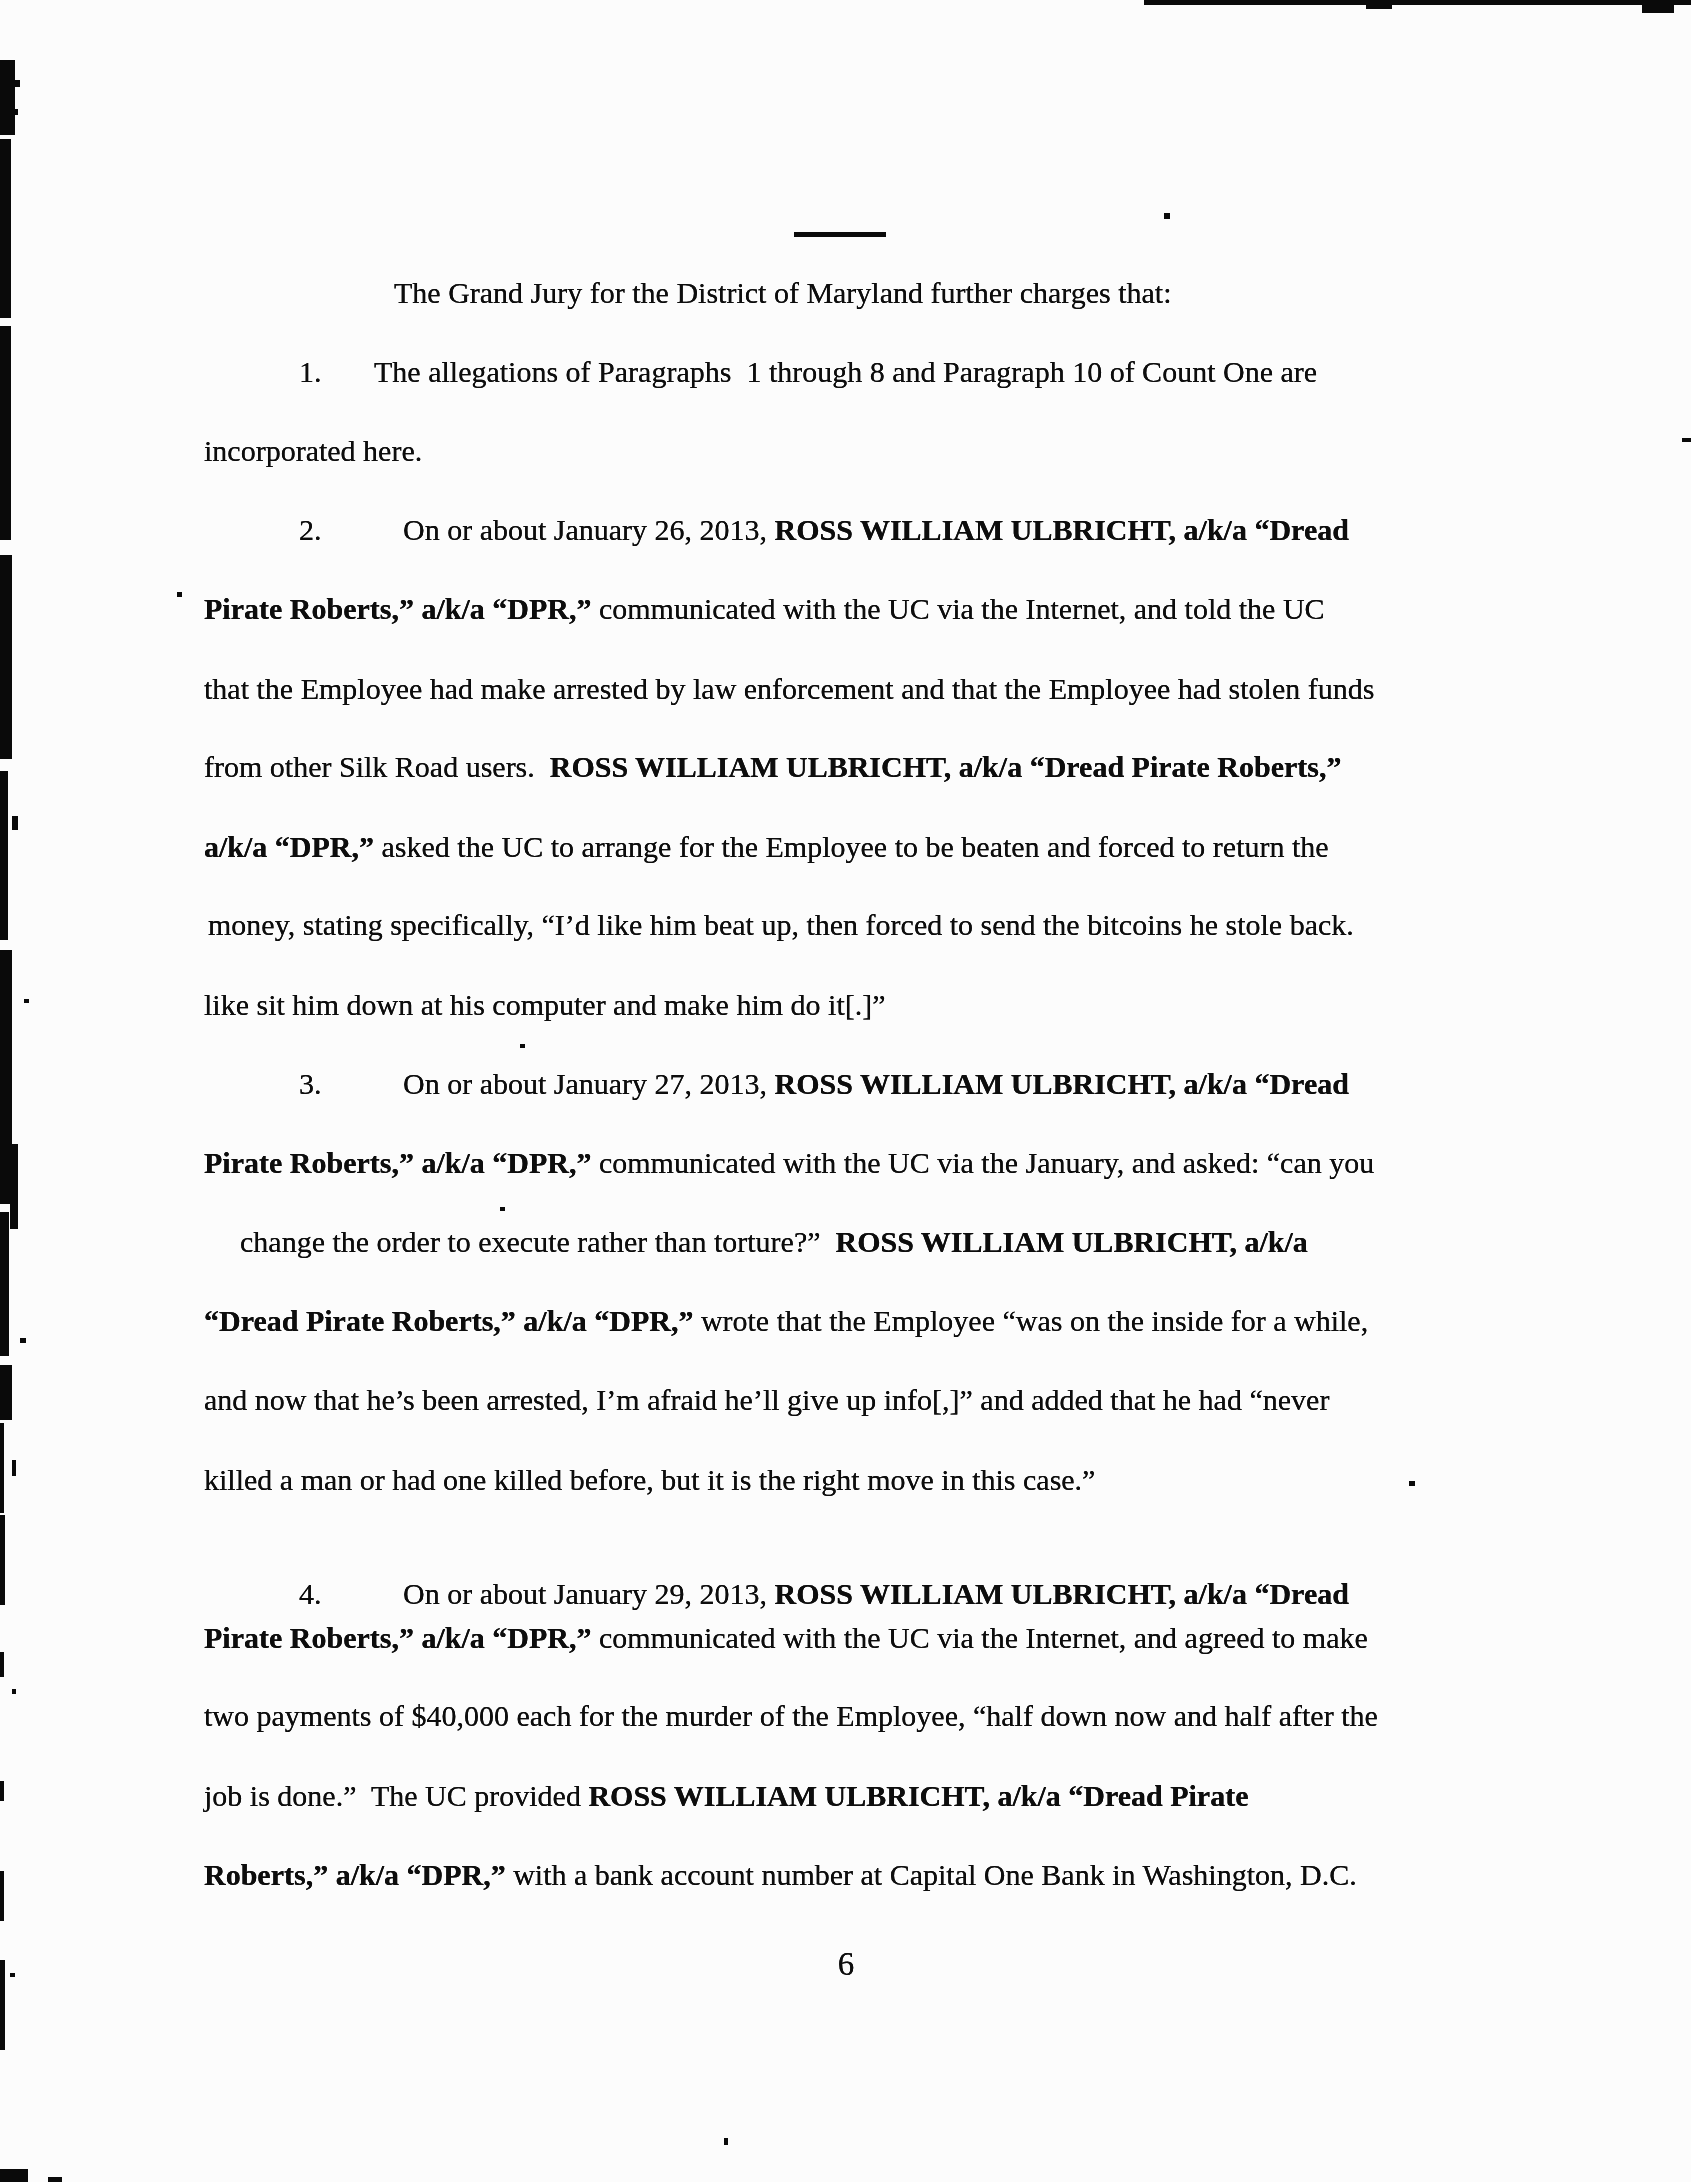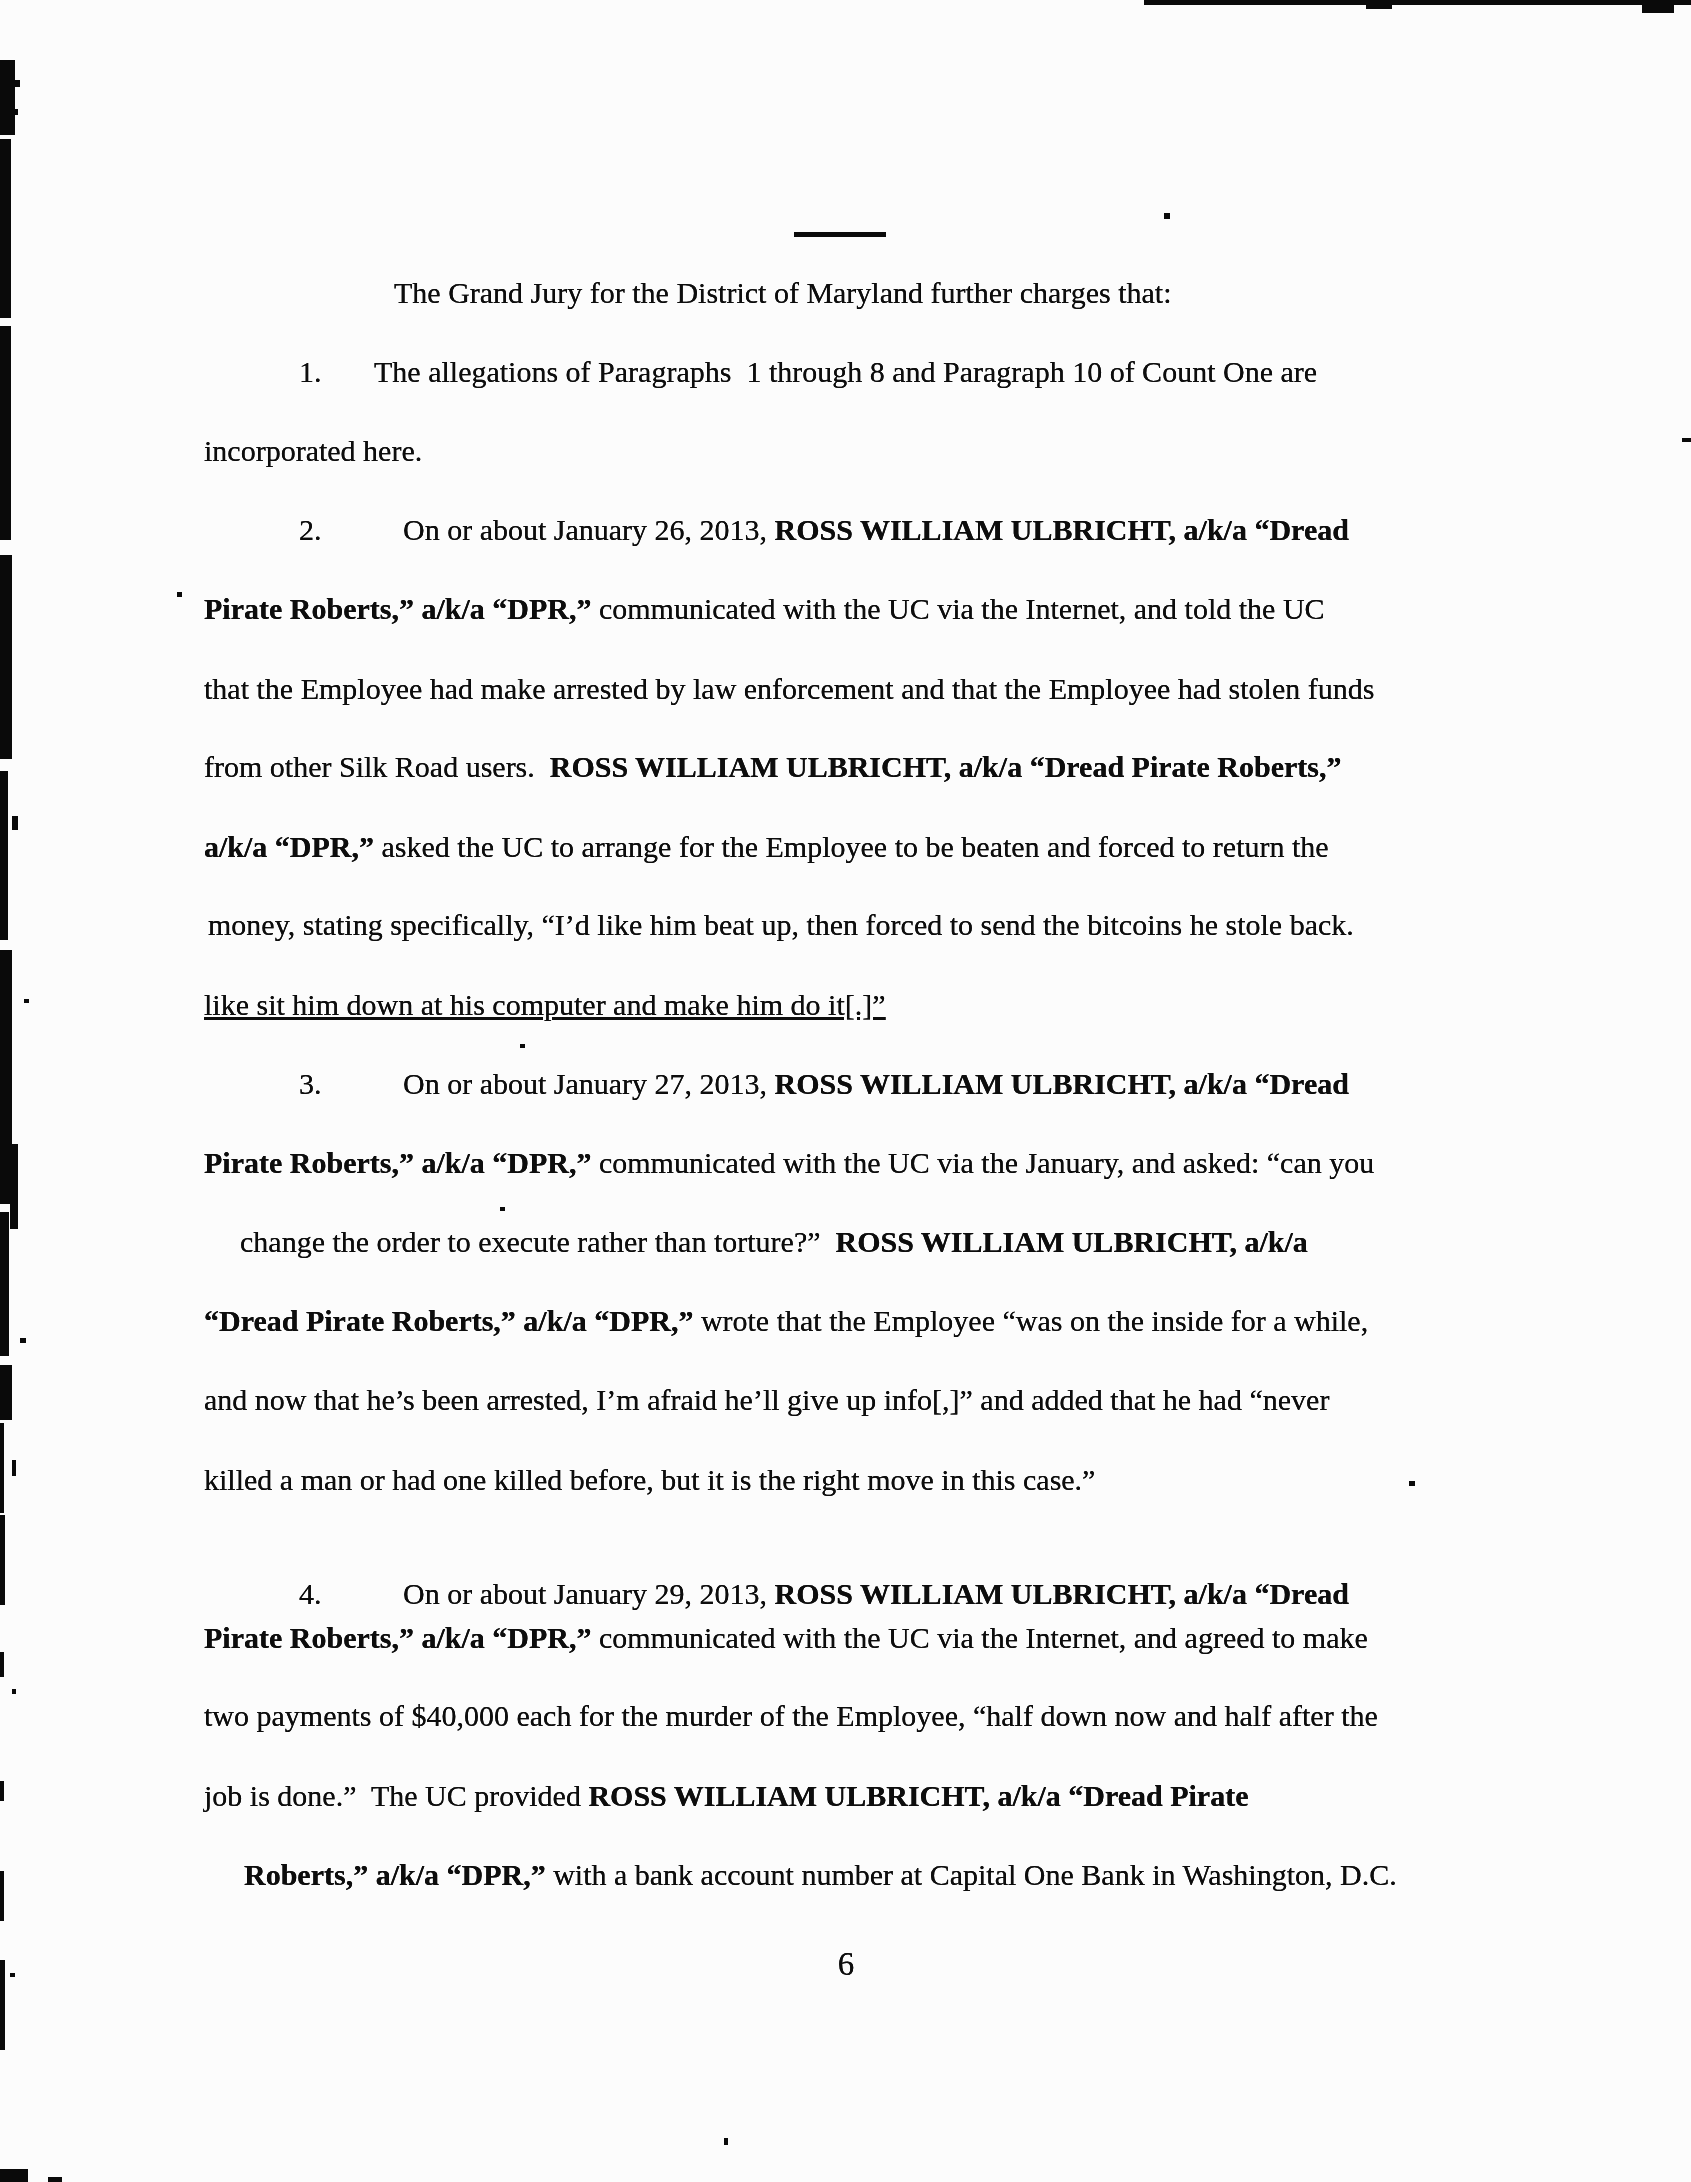--- a/index.html
+++ b/index.html
@@ -56,32 +56,32 @@
   <div id="lines">
       <div class="line" style="top: 278px; left: 394px;"><span>The Grand Jury for the District of Maryland further charges that:</span></div>
       <div class="line" style="top: 357px; left: 299px;"><span class="para-num" style="width: 75px;">1.</span><span>The allegations of Paragraphs  1 through 8 and Paragraph 10 of Count One are</span></div>
       <div class="line" style="top: 436px; left: 204px;"><span>incorporated here.</span></div>
       <div class="line" style="top: 515px; left: 299px;"><span class="para-num" style="width: 104px;">2.</span><span>On or about January 26, 2013, </span><span class="b">ROSS WILLIAM ULBRICHT, a/k/a “Dread</span></div>
       <div class="line" style="top: 594px; left: 204px;"><span class="b">Pirate Roberts,” a/k/a “DPR,”</span><span> communicated with the UC via the Internet, and told the UC</span></div>
       <div class="line" style="top: 674px; left: 204px;"><span>that the Employee had make arrested by law enforcement and that the Employee had stolen funds</span></div>
       <div class="line" style="top: 752px; left: 204px;"><span>from other Silk Road users.  </span><span class="b">ROSS WILLIAM ULBRICHT, a/k/a “Dread Pirate Roberts,”</span></div>
       <div class="line" style="top: 832px; left: 204px;"><span class="b">a/k/a “DPR,”</span><span> asked the UC to arrange for the Employee to be beaten and forced to return the</span></div>
       <div class="line" style="top: 910px; left: 208px; font-family: Liberation Serif, serif;"><span>money, stating specifically, “I’d like him beat up, then forced to send the bitcoins he stole back.</span></div>
-      <div class="line" style="top: 990px; left: 204px; text-decoration: underline;"><span>like sit him down at his computer and make him do it[.]”</span></div>
+      <div class="line" style="top: 990px; left: 204px;"><span>like sit him down at his computer and make him do it[.]”</span></div>
       <div class="line" style="top: 1069px; left: 299px;"><span class="para-num" style="width: 104px;">3.</span><span>On or about January 27, 2013, </span><span class="b">ROSS WILLIAM ULBRICHT, a/k/a “Dread</span></div>
       <div class="line" style="top: 1148px; left: 204px;"><span class="b">Pirate Roberts,” a/k/a “DPR,”</span><span> communicated with the UC via the January, and asked: “can you</span></div>
       <div class="line" style="top: 1227px; left: 204px; margin-left: 36px;"><span>change the order to execute rather than torture?”  </span><span class="b">ROSS WILLIAM ULBRICHT, a/k/a</span></div>
       <div class="line" style="top: 1306px; left: 204px;"><span class="b">“Dread Pirate Roberts,” a/k/a “DPR,”</span><span> wrote that the Employee “was on the inside for a while,</span></div>
       <div class="line" style="top: 1385px; left: 204px;"><span>and now that he’s been arrested, I’m afraid he’ll give up info[,]” and added that he had “never</span></div>
       <div class="line" style="top: 1465px; left: 204px;"><span>killed a man or had one killed before, but it is the right move in this case.”</span></div>
       <div class="line" style="top: 1579px; left: 299px;"><span class="para-num" style="width: 104px;">4.</span><span>On or about January 29, 2013, </span><span class="b">ROSS WILLIAM ULBRICHT, a/k/a “Dread</span></div>
       <div class="line" style="top: 1623px; left: 204px;"><span class="b">Pirate Roberts,” a/k/a “DPR,”</span><span> communicated with the UC via the Internet, and agreed to make</span></div>
       <div class="line" style="top: 1701px; left: 204px;"><span>two payments of $40,000 each for the murder of the Employee, “half down now and half after the</span></div>
       <div class="line" style="top: 1781px; left: 204px;"><span>job is done.”  The UC provided </span><span class="b">ROSS WILLIAM ULBRICHT, a/k/a “Dread Pirate</span></div>
-      <div class="line" style="top: 1860px; left: 204px; margin-left: 40px;"><span class="b">Roberts,” a/k/a “DPR,”</span><span> with a bank account number at Capital One Bank in Washington, D.C.</span></div>
+      <div class="line" style="top: 1860px; left: 204px;"><span class="b">Roberts,” a/k/a “DPR,”</span><span> with a bank account number at Capital One Bank in Washington, D.C.</span></div>
     </div>
 
   <div class="pagenum">6</div>
 
   <div id="artifacts">
       <div class="mark" style="left: 1144px; top: 0px; width: 547px; height: 5px;"></div>
       <div class="mark" style="left: 1366px; top: 0px; width: 26px; height: 9px;"></div>
       <div class="mark" style="left: 1642px; top: 0px; width: 32px; height: 13px;"></div>
       <div class="mark" style="left: 794px; top: 232px; width: 92px; height: 5px;"></div>
       <div class="mark" style="left: 0px; top: 60px; width: 15px; height: 75px;"></div>

